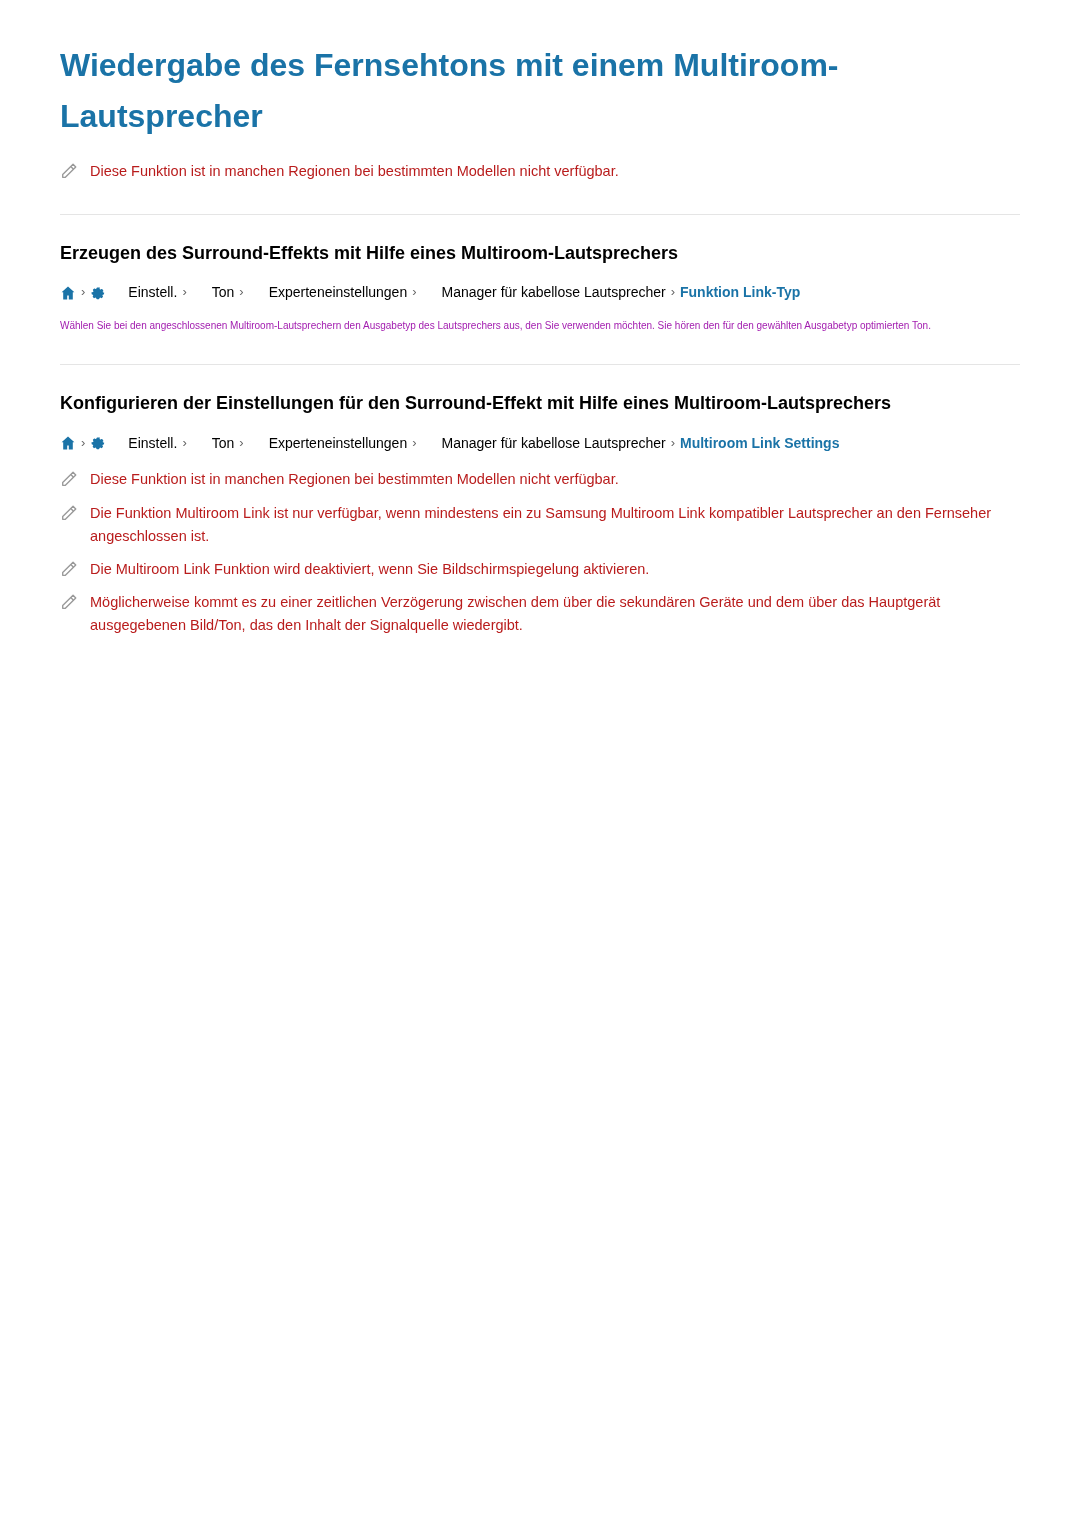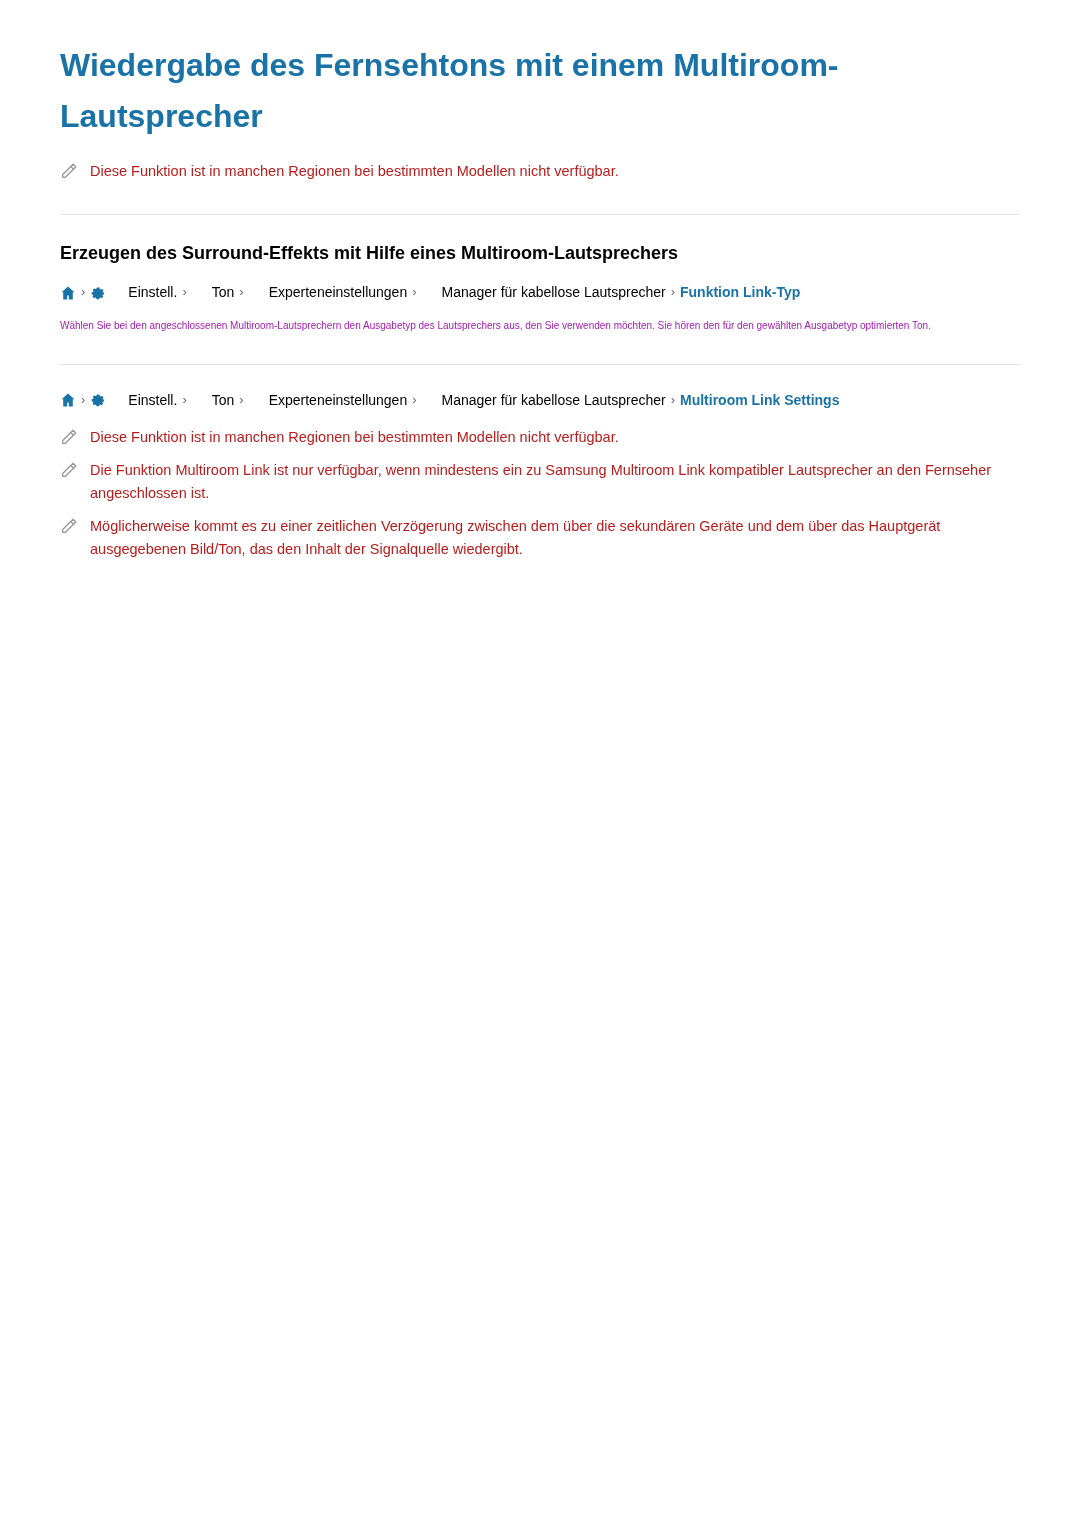--- a/index.html
+++ b/index.html
@@ -157,20 +157,21 @@
     <span class="sep">›</span>
     <span class="crumb-bold">Funktion Link-Typ</span>
   </div>
 
   <p class="body-text">Wählen Sie bei den angeschlossenen Multiroom-Lautsprechern den Ausgabetyp des Lautsprechers aus, den Sie verwenden möchten. Sie hören den für den gewählten Ausgabetyp optimierten Ton.</p>
 </div>
 
 <hr class="divider">
 
 <div class="section">
+  <h2>Konfigurieren der Einstellungen für den Surround-Effekt mit Hilfe eines Multiroom-Lautsprechers</h2>
 
   <div class="breadcrumb">
     <span class="home-icon">
       <svg viewBox="0 0 20 20" fill="#1a73a7" xmlns="http://www.w3.org/2000/svg" width="16" height="16">
         <path d="M10 2L2 9h2v9h5v-5h2v5h5V9h2L10 2z"></path>
       </svg>
     </span>
     <span class="sep">›</span>
     <span class="gear-icon">
       <svg viewBox="0 0 20 20" fill="#1a73a7" xmlns="http://www.w3.org/2000/svg" width="16" height="16">
@@ -208,16 +209,25 @@
       </span>
       <span>Die Funktion Multiroom Link ist nur verfügbar, wenn mindestens ein zu Samsung Multiroom Link kompatibler Lautsprecher an den Fernseher angeschlossen ist.</span>
     </div>
     <div class="note-item">
       <span class="pencil-icon">
         <svg viewBox="0 0 20 20" fill="none" xmlns="http://www.w3.org/2000/svg" width="18" height="18">
           <path d="M14.5 2.5l3 3L6 17H3v-3L14.5 2.5z" stroke="#999" stroke-width="1.5" stroke-linejoin="round" fill="none"></path>
           <path d="M12 5l3 3" stroke="#999" stroke-width="1.5"></path>
         </svg>
       </span>
+      <span>Die Multiroom Link Funktion wird deaktiviert, wenn Sie Bildschirmspiegelung aktivieren.</span>
+    </div>
+    <div class="note-item">
+      <span class="pencil-icon">
+        <svg viewBox="0 0 20 20" fill="none" xmlns="http://www.w3.org/2000/svg" width="18" height="18">
+          <path d="M14.5 2.5l3 3L6 17H3v-3L14.5 2.5z" stroke="#999" stroke-width="1.5" stroke-linejoin="round" fill="none"></path>
+          <path d="M12 5l3 3" stroke="#999" stroke-width="1.5"></path>
+        </svg>
+      </span>
       <span>Möglicherweise kommt es zu einer zeitlichen Verzögerung zwischen dem über die sekundären Geräte und dem über das Hauptgerät ausgegebenen Bild/Ton, das den Inhalt der Signalquelle wiedergibt.</span>
     </div>
   </div>
 </div>
 
 </body></html>

